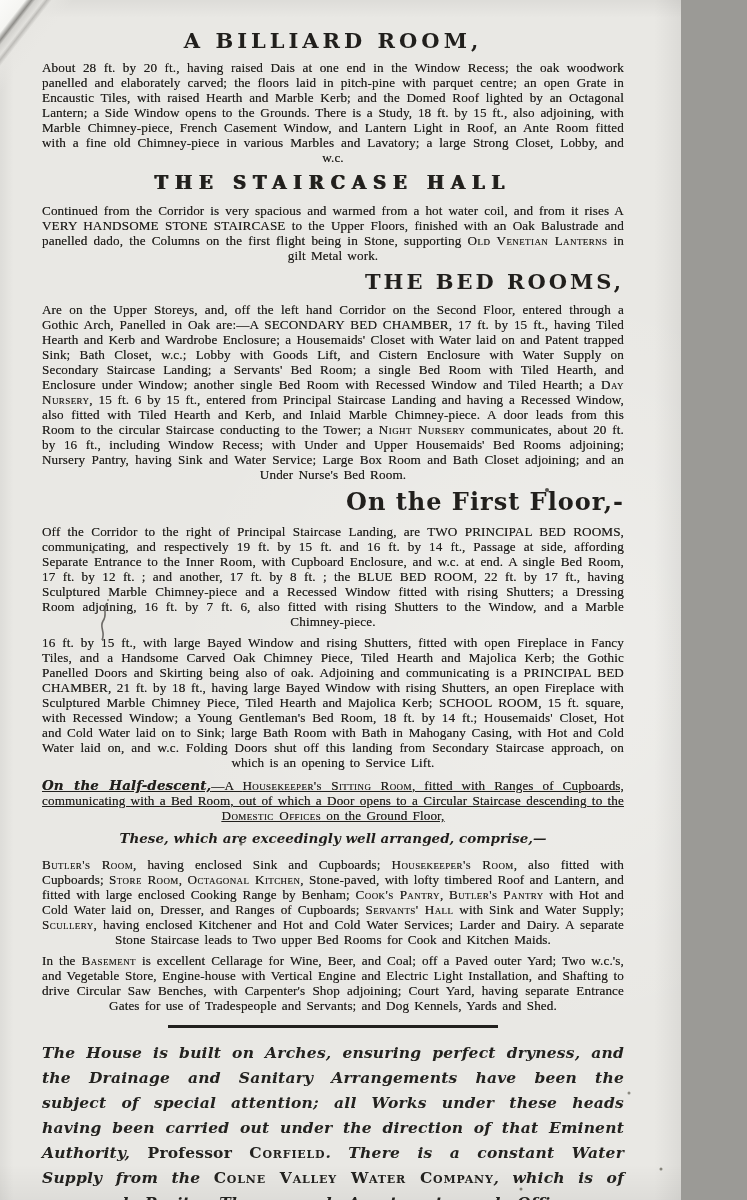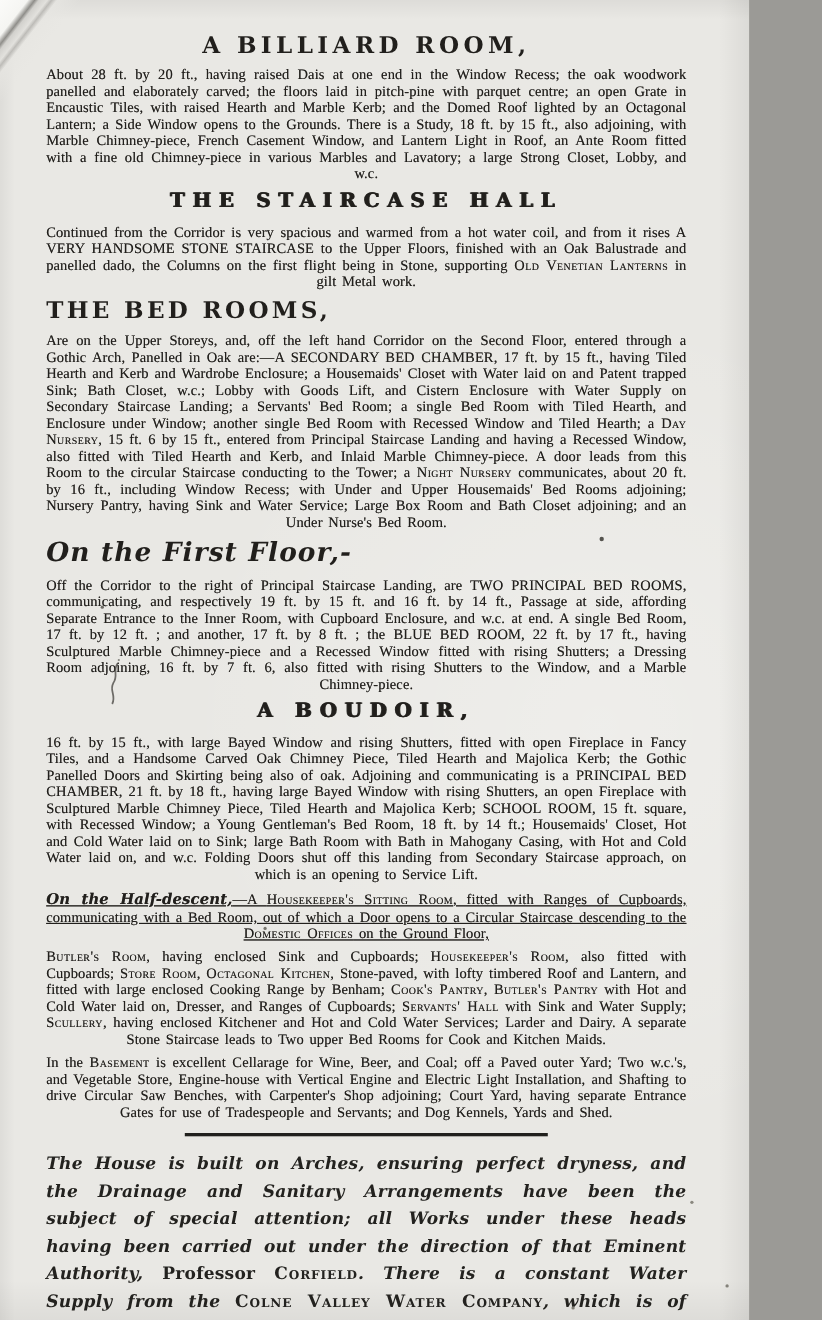--- a/index.html
+++ b/index.html
@@ -36,31 +36,31 @@
       520px 1188px 0 0.5px #7e7c73,
       660px 1168px 0 0.5px #84827a,
       706px 1124px 0 0.5px #8a887f;
   }
   .squiggle{position:absolute;left:95px;top:598px;}
   .h-slab{
     font-family:"DejaVu Serif",serif;font-weight:700;
     font-size:21px;line-height:25px;letter-spacing:4px;
     text-align:center;margin:0 0 7px;
   }
-  .h-slab2{font-family:"DejaVu Serif",serif;font-weight:700;font-size:21px;line-height:25px;letter-spacing:3px;text-align:left;margin:6px 0 8px;}
+  .h-slab2{font-family:"DejaVu Serif",serif;font-weight:700;font-size:21px;line-height:25px;letter-spacing:3px;text-align:right;margin:6px 0 8px;}
   .h-ornate{
     font-family:"DejaVu Serif",serif;font-weight:700;
     font-size:18px;line-height:24px;letter-spacing:7px;
     text-align:center;margin:6px 0 8px;
     text-shadow:0.6px 0 0 #34332f, -0.6px 0 0 #34332f;
   }
   .h-blackletter{
-    font-family:"DejaVu Serif",serif;font-weight:700;font-style:italic;
+    font-family:"DejaVu Serif",serif;font-weight:700;
     font-size:24px;line-height:28px;letter-spacing:1px;
-    text-align:left;margin:6px 0 8px;
+    text-align:right;margin:6px 0 8px;
   }
   .para{
     font-family:"Liberation Serif",serif;
     font-size:13.2px;line-height:15px;
     word-spacing:1.8px;letter-spacing:0.1px;
     text-align:justify;text-align-last:center;
     margin:0 0 6px;
     text-shadow:0 0 0.5px rgba(32,31,28,0.65);
   }
   .para.halfdescent{margin-top:8px;text-decoration:underline;}
@@ -96,25 +96,25 @@
 
   <h2 class="h-ornate">THE STAIRCASE HALL</h2>
   <p class="para"><span class="seg-n">Continued from the Corridor is very spacious and warmed from a hot water coil, and from it rises A VERY HANDSOME STONE STAIRCASE to the Upper Floors, finished with an Oak Balustrade and panelled dado, the Columns on the first flight being in Stone, supporting </span><span class="seg-sc">Old Venetian Lanterns</span><span class="seg-n"> in gilt Metal work.</span></p>
 
   <h2 class="h-slab2">THE BED ROOMS,</h2>
   <p class="para"><span class="seg-n">Are on the Upper Storeys, and, off the left hand Corridor on the Second Floor, entered through a Gothic Arch, Panelled in Oak are:—A SECONDARY BED CHAMBER, 17 ft. by 15 ft., having Tiled Hearth and Kerb and Wardrobe Enclosure; a Housemaids' Closet with Water laid on and Patent trapped Sink;  Bath Closet, w.c.;  Lobby with Goods Lift, and Cistern Enclosure with Water Supply on Secondary Staircase Landing; a Servants' Bed Room; a single Bed Room with Tiled Hearth, and Enclosure under Window;  another single Bed Room with Recessed Window and Tiled Hearth; a </span><span class="seg-sc">Day Nursery</span><span class="seg-n">, 15 ft. 6 by 15 ft., entered from Principal Staircase Landing and having a Recessed Window, also fitted with Tiled Hearth and Kerb, and Inlaid Marble Chimney-piece. A door leads from this Room to the circular Staircase conducting to the Tower; a </span><span class="seg-sc">Night Nursery</span><span class="seg-n"> communicates, about 20 ft. by 16 ft., including Window Recess;  with Under and Upper Housemaids' Bed Rooms adjoining;  Nursery Pantry, having Sink and Water Service;  Large Box Room and Bath Closet adjoining;  and an Under Nurse's Bed Room.</span></p>
 
   <h2 class="h-blackletter">On the First Floor,-</h2>
   <p class="para"><span class="seg-n">Off the Corridor to the right of Principal Staircase Landing, are TWO PRINCIPAL BED ROOMS, communicating, and respectively 19 ft. by 15 ft. and 16 ft. by 14 ft., Passage at side, affording Separate Entrance to the Inner Room, with Cupboard Enclosure, and w.c. at end.  A single Bed Room, 17 ft. by 12 ft. ;  and another, 17 ft. by 8 ft. ;  the BLUE BED ROOM, 22 ft. by 17 ft., having Sculptured Marble Chimney-piece and a Recessed Window fitted with rising Shutters;  a Dressing Room adjoining, 16 ft. by 7 ft. 6, also fitted with rising Shutters to the Window, and a Marble Chimney-piece.</span></p>
 
-  <h2 class="h-ornate">A BOUDOIR,</h2>
   <p class="para"><span class="seg-n">16 ft. by 15 ft., with large Bayed Window and rising Shutters, fitted with open Fireplace in Fancy Tiles, and a Handsome Carved Oak Chimney Piece, Tiled Hearth and Majolica Kerb; the Gothic Panelled Doors and Skirting being also of oak.  Adjoining and communicating is a PRINCIPAL BED CHAMBER, 21 ft. by 18 ft., having large Bayed Window with rising Shutters, an open Fireplace with Sculptured Marble Chimney Piece, Tiled Hearth and Majolica Kerb; SCHOOL ROOM, 15 ft. square, with Recessed Window;  a Young Gentleman's Bed Room, 18 ft. by 14 ft.;  Housemaids' Closet, Hot and Cold Water laid on to Sink;  large Bath Room with Bath in Mahogany Casing, with Hot and Cold Water laid on, and w.c.  Folding Doors shut off this landing from Secondary Staircase approach, on which is an opening to Service Lift.</span></p>
 
   <p class="para halfdescent"><span class="seg-bi">On the Half-descent,</span><span class="seg-n">—A </span><span class="seg-sc">Housekeeper's Sitting Room</span><span class="seg-n">, fitted with Ranges of Cupboards, communicating with a Bed Room, out of which a Door opens to a Circular Staircase descending to the </span><span class="seg-sc">Domestic Offices</span><span class="seg-n"> on the Ground Floor,</span></p>
 
+  <p class="comprise"><span class="seg-bi">These, which are exceedingly well arranged, comprise,—</span></p>
 
   <p class="para"><span class="seg-sc">Butler's Room</span><span class="seg-n">, having enclosed Sink and Cupboards; </span><span class="seg-sc">Housekeeper's Room</span><span class="seg-n">, also fitted with Cupboards; </span><span class="seg-sc">Store Room</span><span class="seg-n">, </span><span class="seg-sc">Octagonal Kitchen</span><span class="seg-n">, Stone-paved, with lofty timbered Roof and Lantern, and fitted with large enclosed Cooking Range by Benham; </span><span class="seg-sc">Cook's Pantry</span><span class="seg-n">, </span><span class="seg-sc">Butler's Pantry</span><span class="seg-n"> with Hot and Cold Water laid on, Dresser, and Ranges of Cupboards; </span><span class="seg-sc">Servants' Hall</span><span class="seg-n"> with Sink and Water Supply; </span><span class="seg-sc">Scullery</span><span class="seg-n">, having enclosed Kitchener and Hot and Cold Water Services;  Larder and Dairy. A separate Stone Staircase leads to Two upper Bed Rooms for Cook and Kitchen Maids.</span></p>
 
   <p class="para"><span class="seg-n">In the </span><span class="seg-sc">Basement</span><span class="seg-n"> is excellent Cellarage for Wine, Beer, and Coal;  off a Paved outer Yard;  Two w.c.'s, and Vegetable Store, Engine-house with Vertical Engine and Electric Light Installation, and Shafting to drive Circular Saw Benches, with Carpenter's Shop adjoining;  Court Yard, having separate Entrance Gates for use of Tradespeople and Servants;  and Dog Kennels, Yards and Shed.</span></p>
 
   <div class="rule"></div>
 
   <p class="closing"><span class="seg-n">The House is built on Arches, ensuring perfect dryness, and the Drainage and Sanitary Arrangements have been the subject of special attention;  all Works under these heads having been carried out under the direction of that Eminent Authority, </span><span class="seg-u">Professor </span><span class="seg-scu">Corfield</span><span class="seg-n">.  There is a constant Water Supply from the </span><span class="seg-scu">Colne Valley Water Company</span><span class="seg-n">, which is of renowned Purity.  The several Apartments and Offices are fitted with the Electric Light on the Incandescent Principle, the effect of which in the Principal Reception Rooms is particularly striking, while the costly Decorations are thereby effectively preserved.</span></p>
 
 </div>

